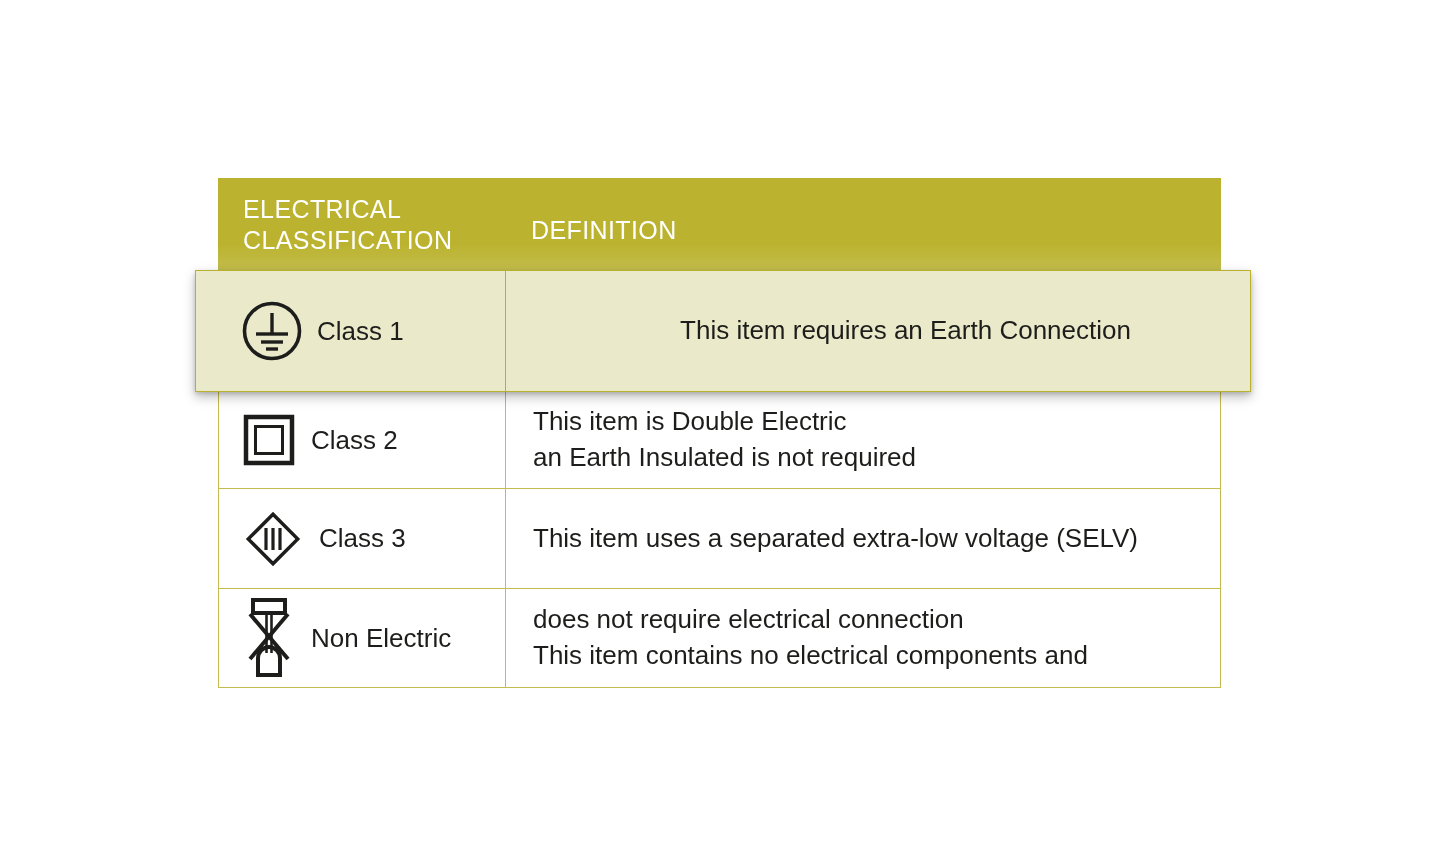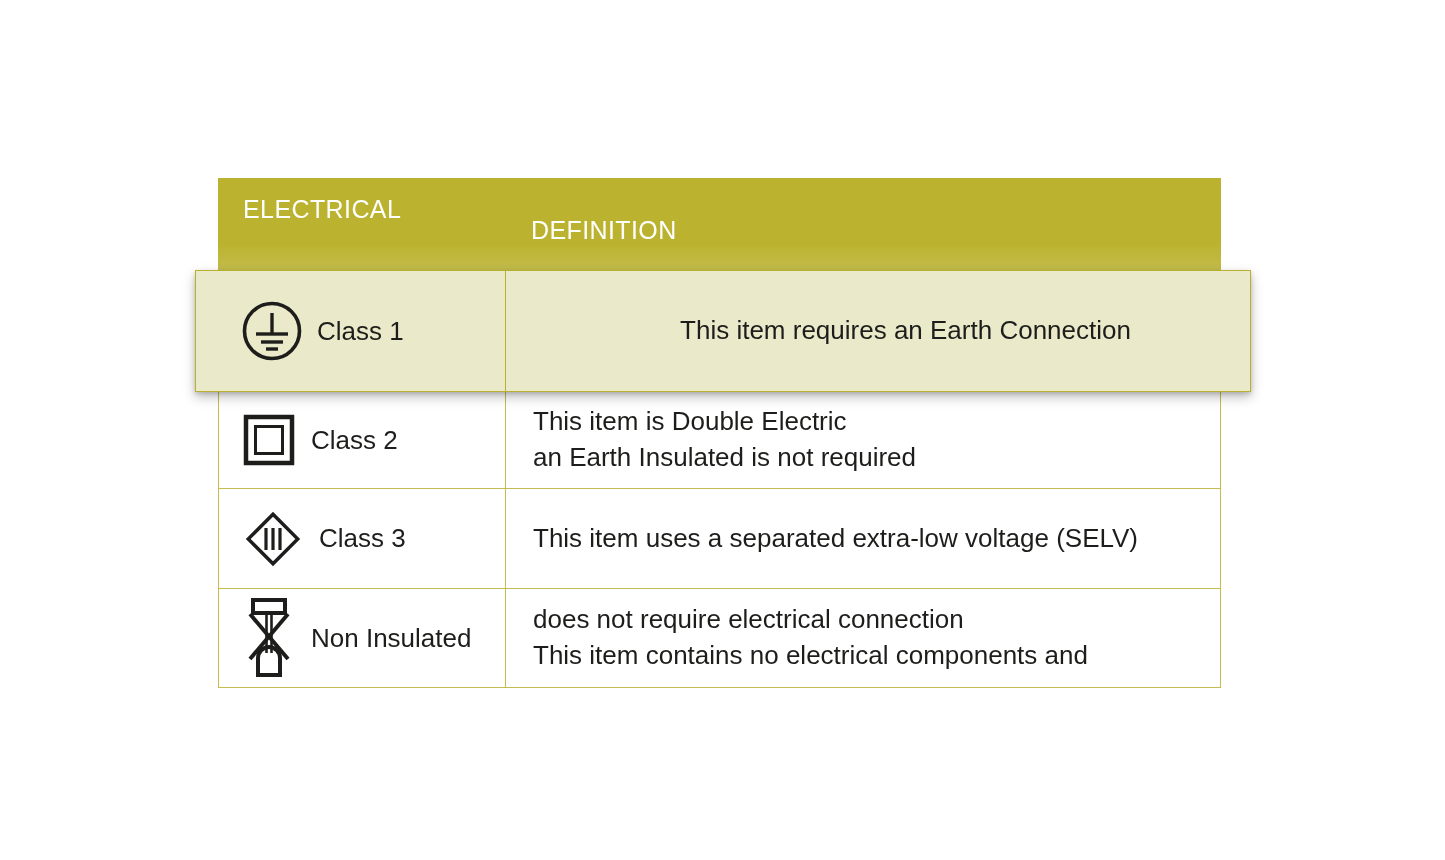--- a/index.html
+++ b/index.html
@@ -139,20 +139,21 @@
   }
 </style>
 </head>
 <body>
 
 <div id="table-wrap">
 
   <div class="thead">
     <div class="th th-class">
       <div>ELECTRICAL</div>
+      <div>CLASSIFICATION</div>
     </div>
     <div class="th th-def">DEFINITION</div>
   </div>
 
   <div class="tbody">
 
     <div class="row spacer-row"></div>
 
     <div class="row row-c2">
       <div class="cell-class">
@@ -196,21 +197,21 @@
 
             <line x1="25.5" y1="18" x2="25.5" y2="58" stroke="#1d1d1b" stroke-width="2.6"></line>
             <line x1="30.5" y1="18" x2="30.5" y2="58" stroke="#1d1d1b" stroke-width="2.6"></line>
 
             <line x1="9" y1="19" x2="47" y2="64" stroke="#1d1d1b" stroke-width="4"></line>
             <line x1="47" y1="19" x2="9" y2="64" stroke="#1d1d1b" stroke-width="4"></line>
 
             <path d="M17 80 L17 63 A11 11 0 0 1 39 63 L39 80 Z" fill="none" stroke="#1d1d1b" stroke-width="4"></path>
           </svg>
         </span>
-        <span class="class-label">Non Insulated</span>
+        <span class="class-label">Non Electric</span>
       </div>
       <div class="cell-def">
         <span class="def-line"> does not require electrical connection</span>
         <span class="def-line">This item contains no electrical components and</span>
       </div>
     </div>
 
   </div>
 </div>
 

